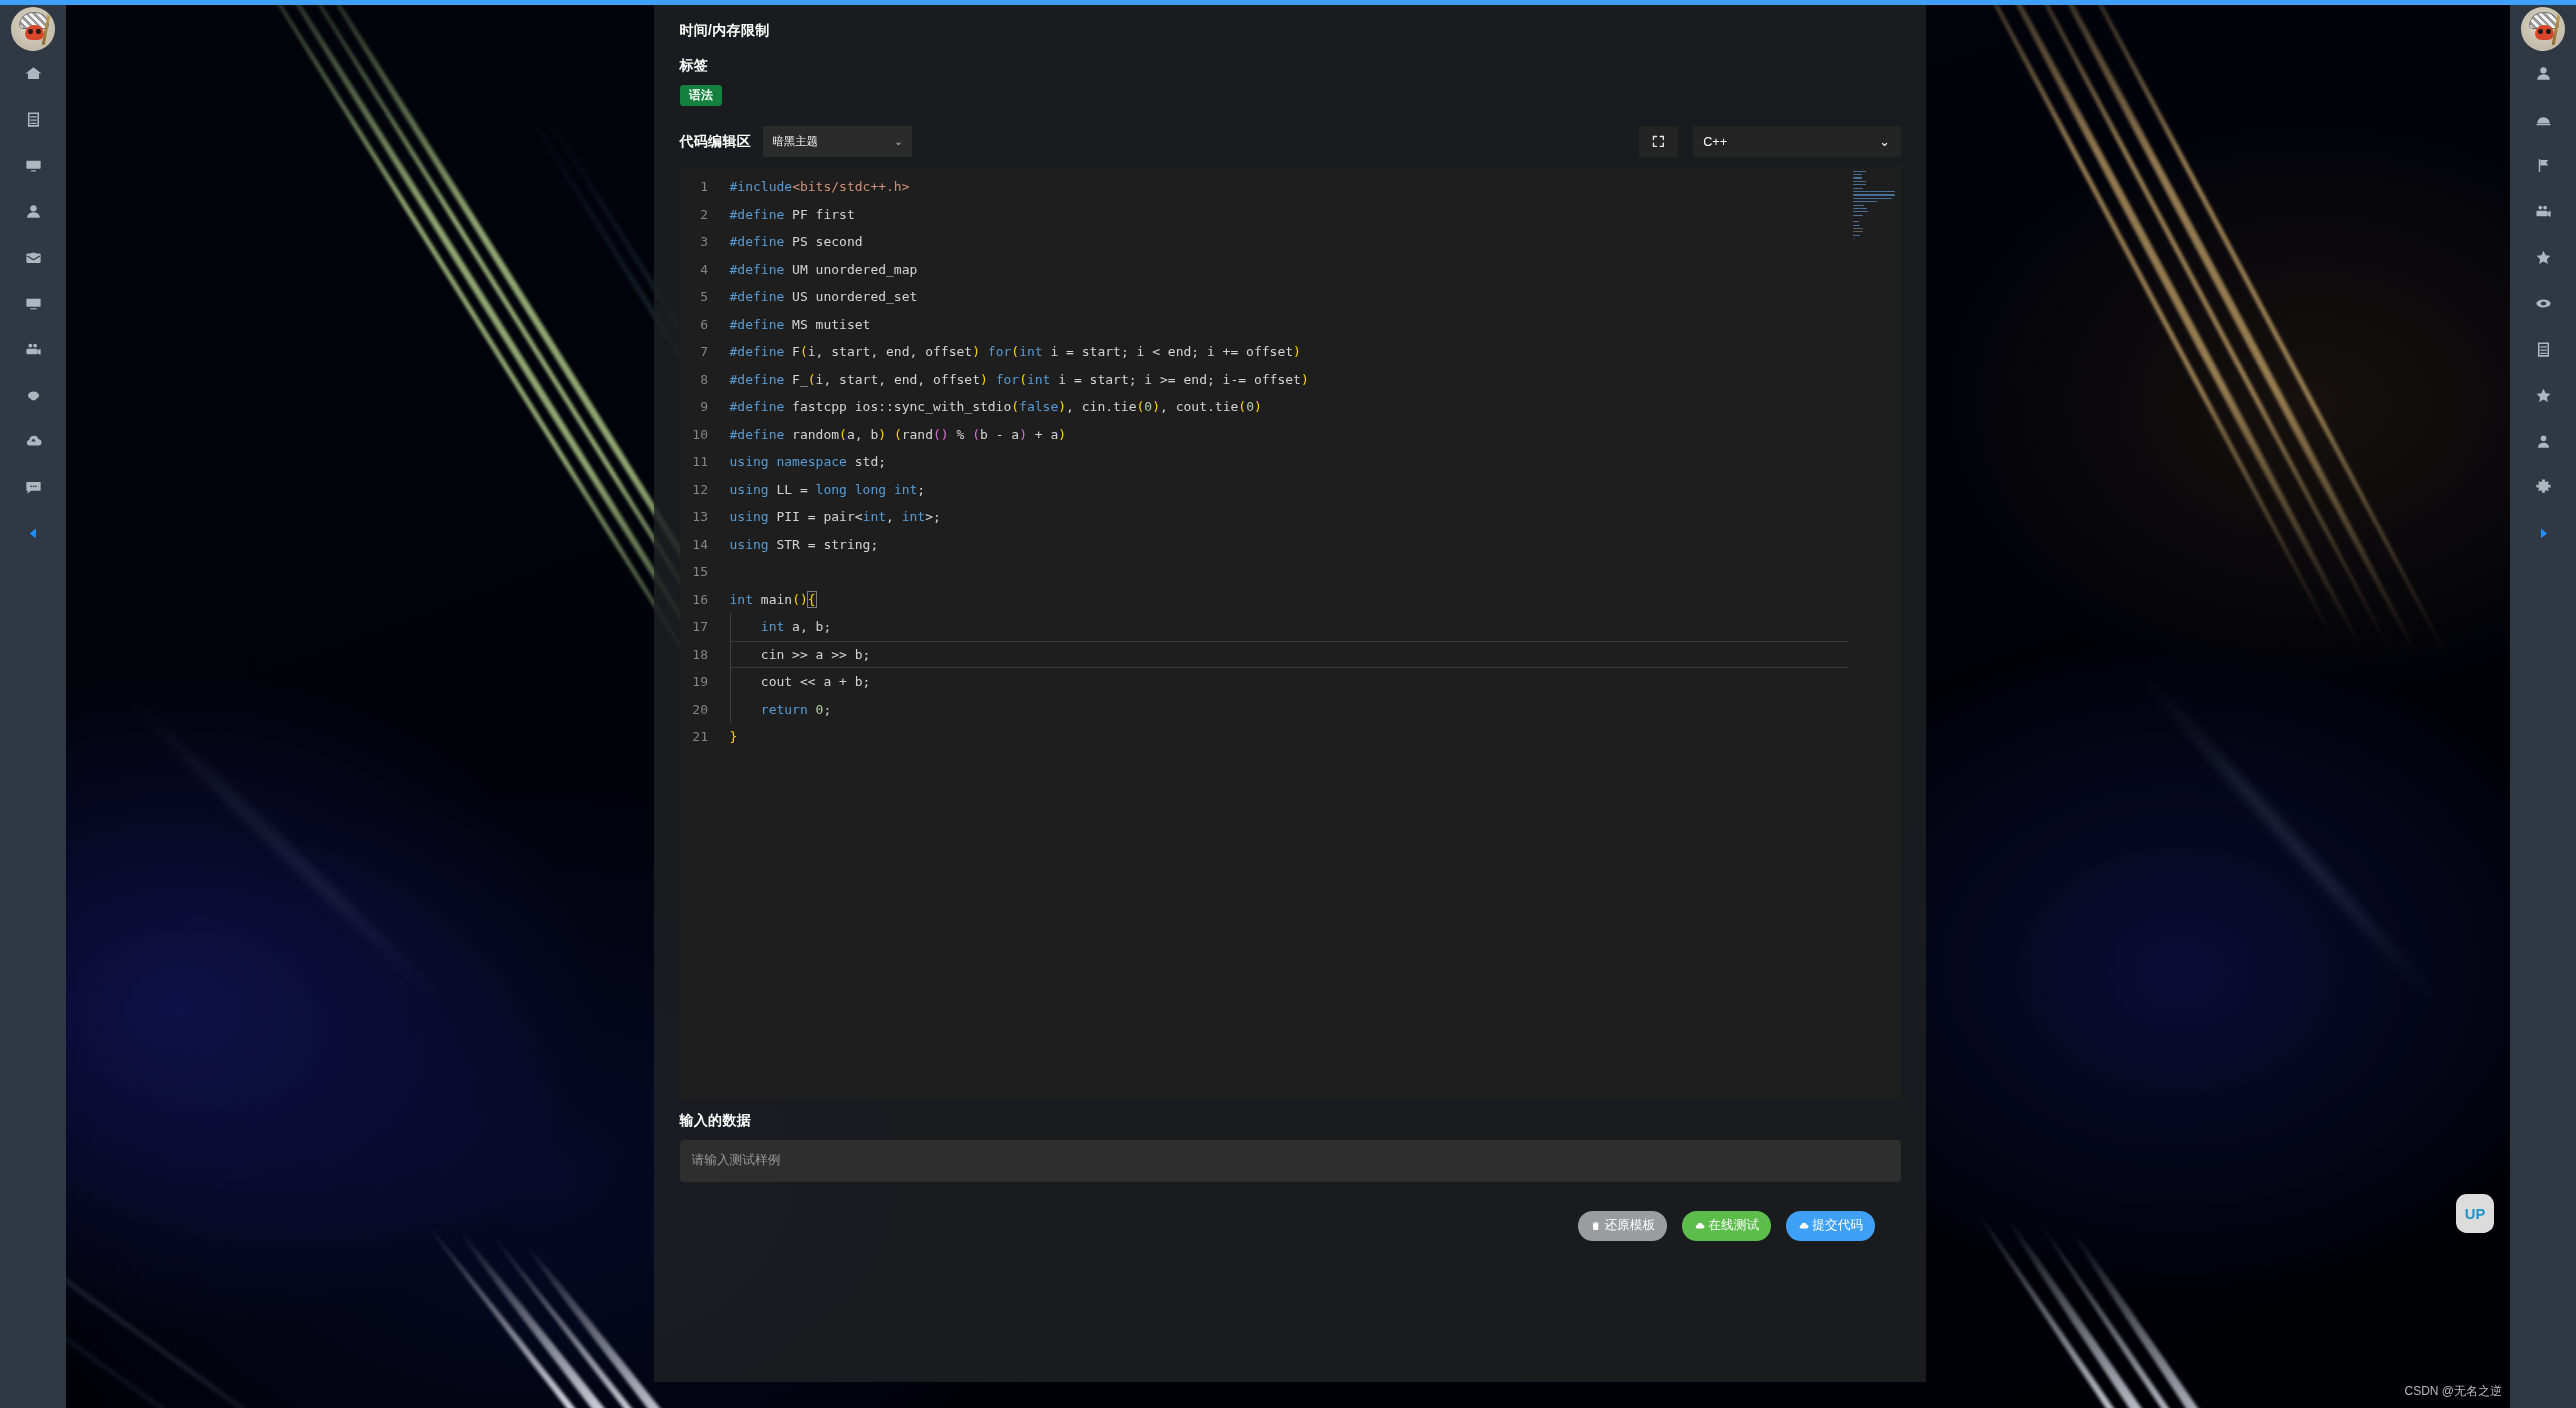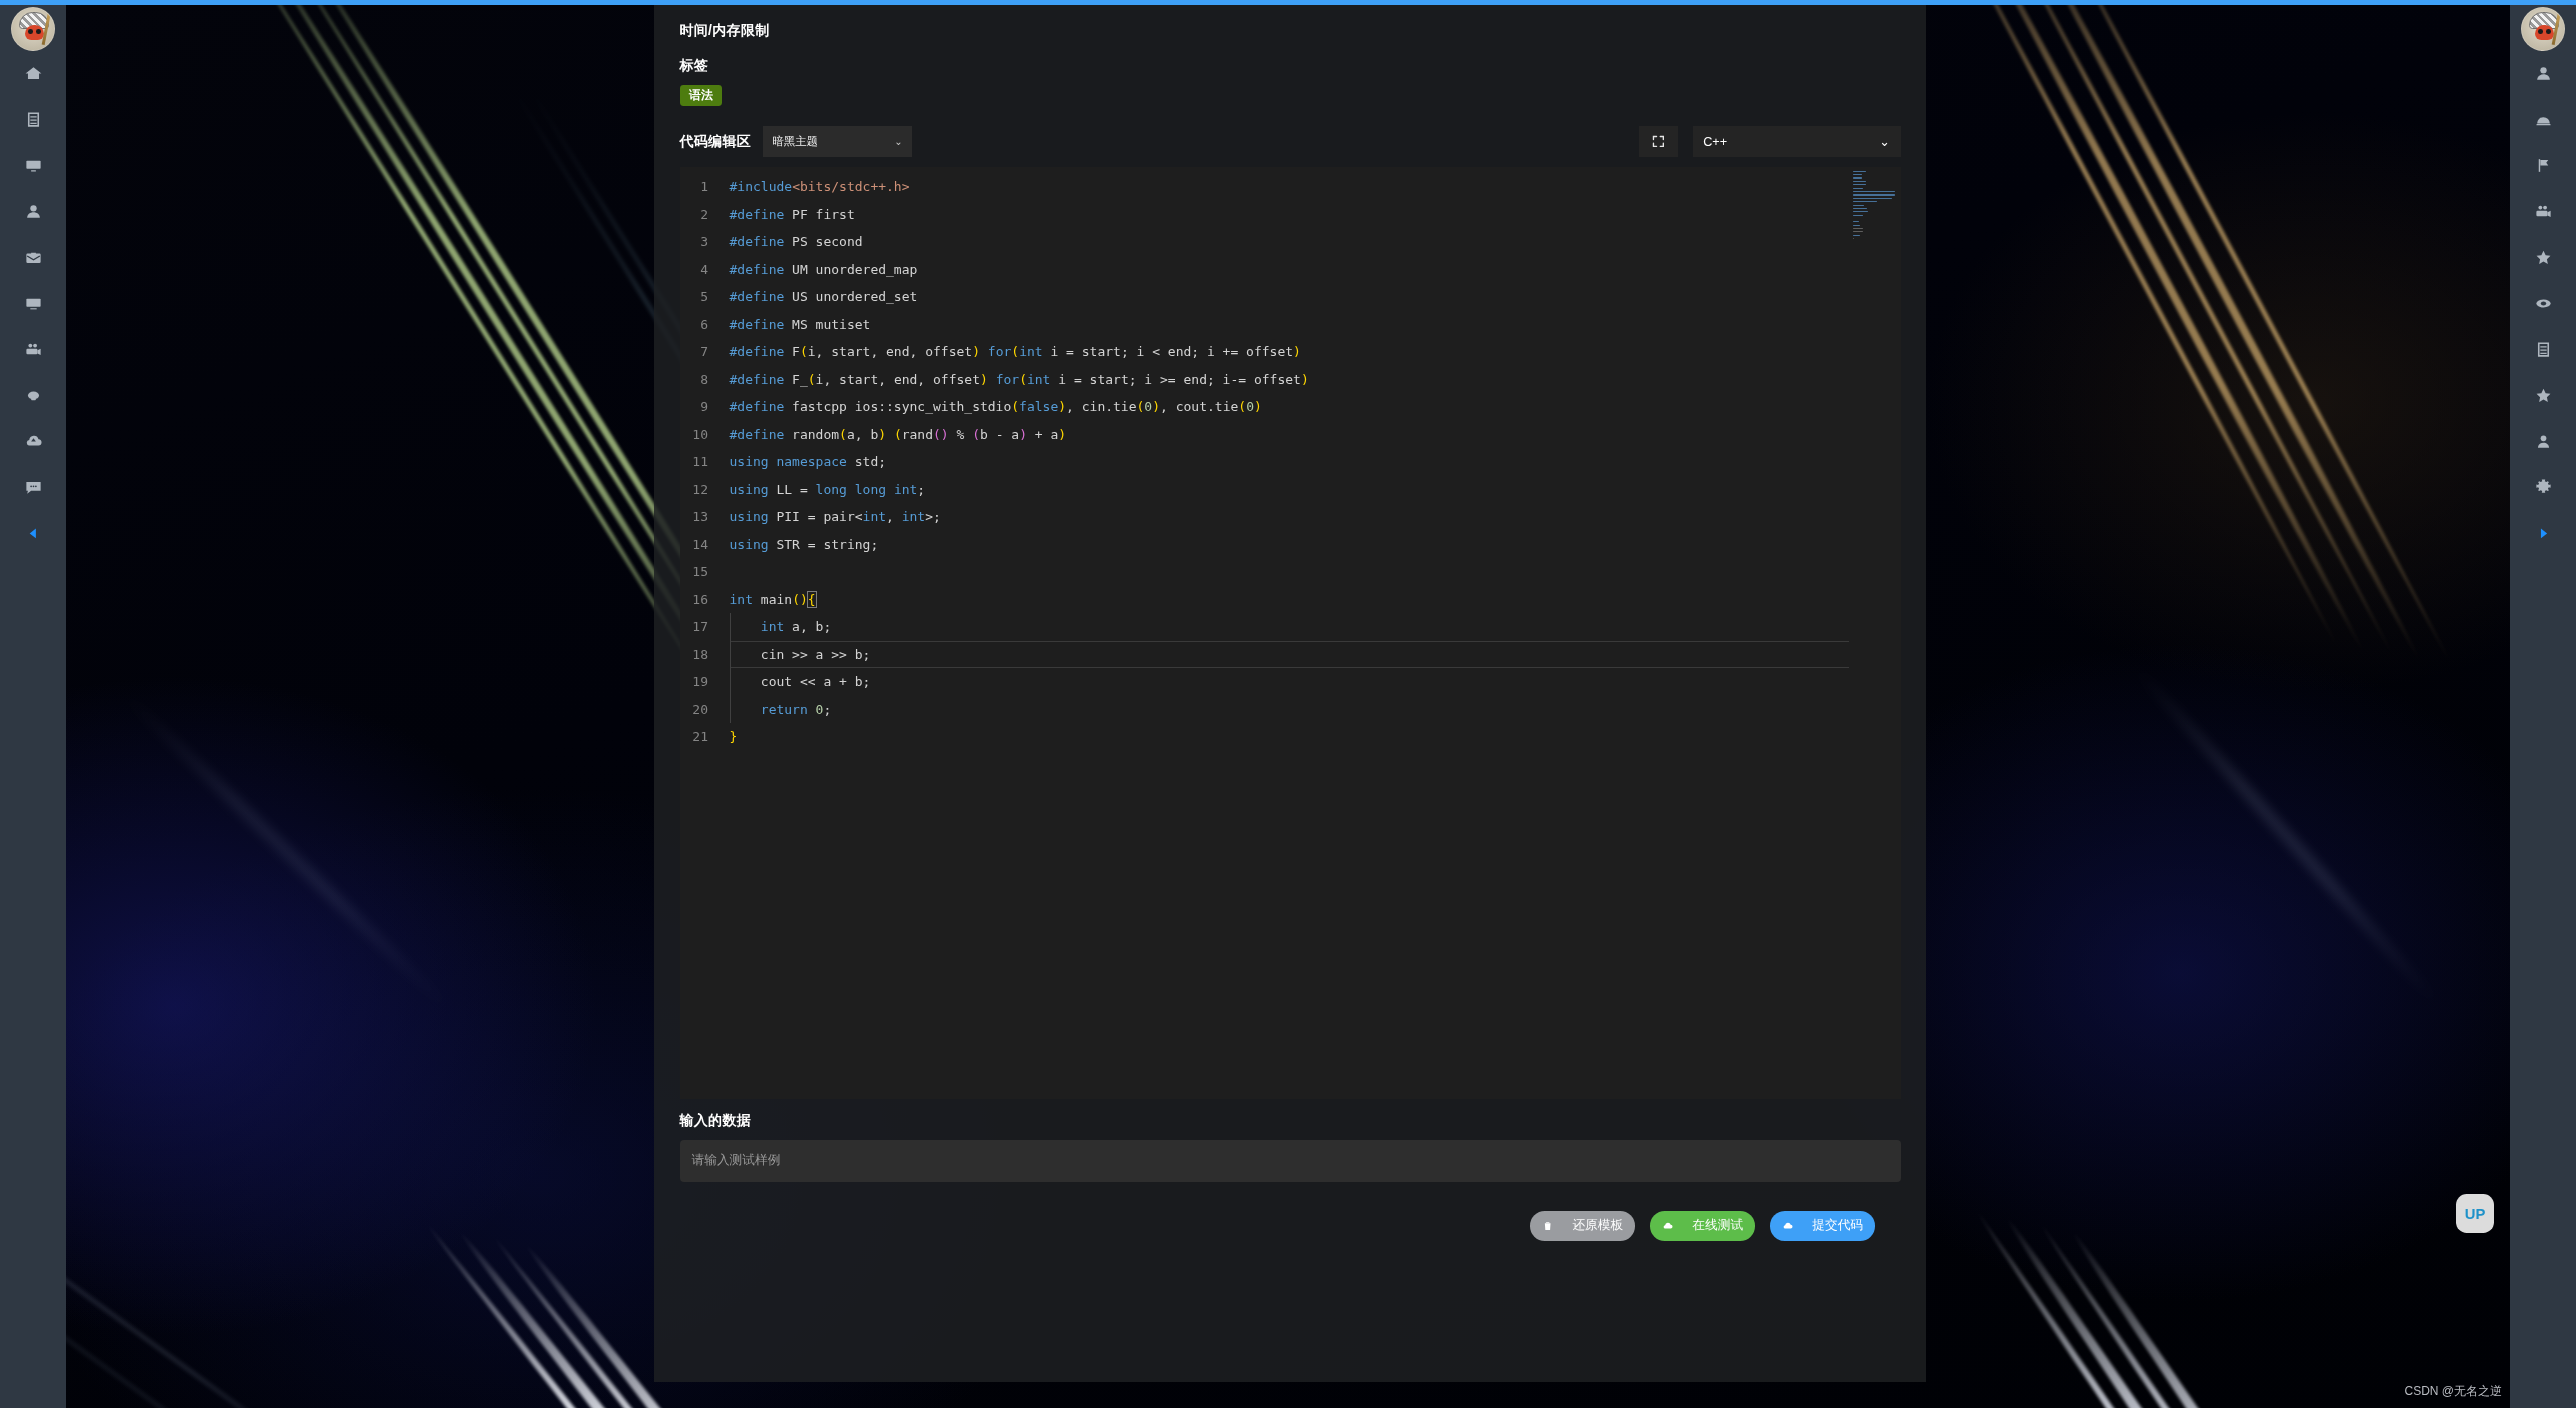--- a/index.html
+++ b/index.html
@@ -110,21 +110,21 @@
 
   .tag-row { display: flex; gap: 27px; margin-bottom: 20px; }
   .tag {
     display: inline-flex; align-items: center;
     height: 21.5px; padding: 0 9.4px;
     border-radius: 3.4px;
     color: #fff; font-size: 12px; font-weight: bold;
     white-space: nowrap;
   }
   .tag.green  { background: #5dbd4a; }
-  .tag.orange { background: #4d7c0f; }
+  .tag.orange { background: #15803d; }
 
   .block { margin-bottom: 17.4px; }
 
   
   .editor-head {
     display: flex; align-items: center;
     margin-top: 4px;
     height: 31px;
     position: relative;
   }
@@ -215,21 +215,21 @@
     display: flex; align-items: center;
     padding: 0 12px;
   }
   .input-box .ph { color: #9a9a9a; font-size: 12.7px; }
 
   .btn-row {
     margin-top: 29.5px; padding-right: 25.5px;
     display: flex; justify-content: flex-end; gap: 14.8px;
   }
   .btn {
-    display: inline-flex; align-items: center; gap: 19px;
+    display: inline-flex; align-items: center; gap: 3px;
     height: 29.5px; padding: 0 12px;
     border-radius: 14.8px;
     color: #fff; font-size: 12.7px;
     cursor: pointer; white-space: nowrap;
     border: none;
     font-family: "Liberation Sans", sans-serif;
   }
   .btn.grey  { background: #9a9ca0; }
   .btn.green { background: #5dbd4a; }
   .btn.blue  { background: #3ea0f7; }

